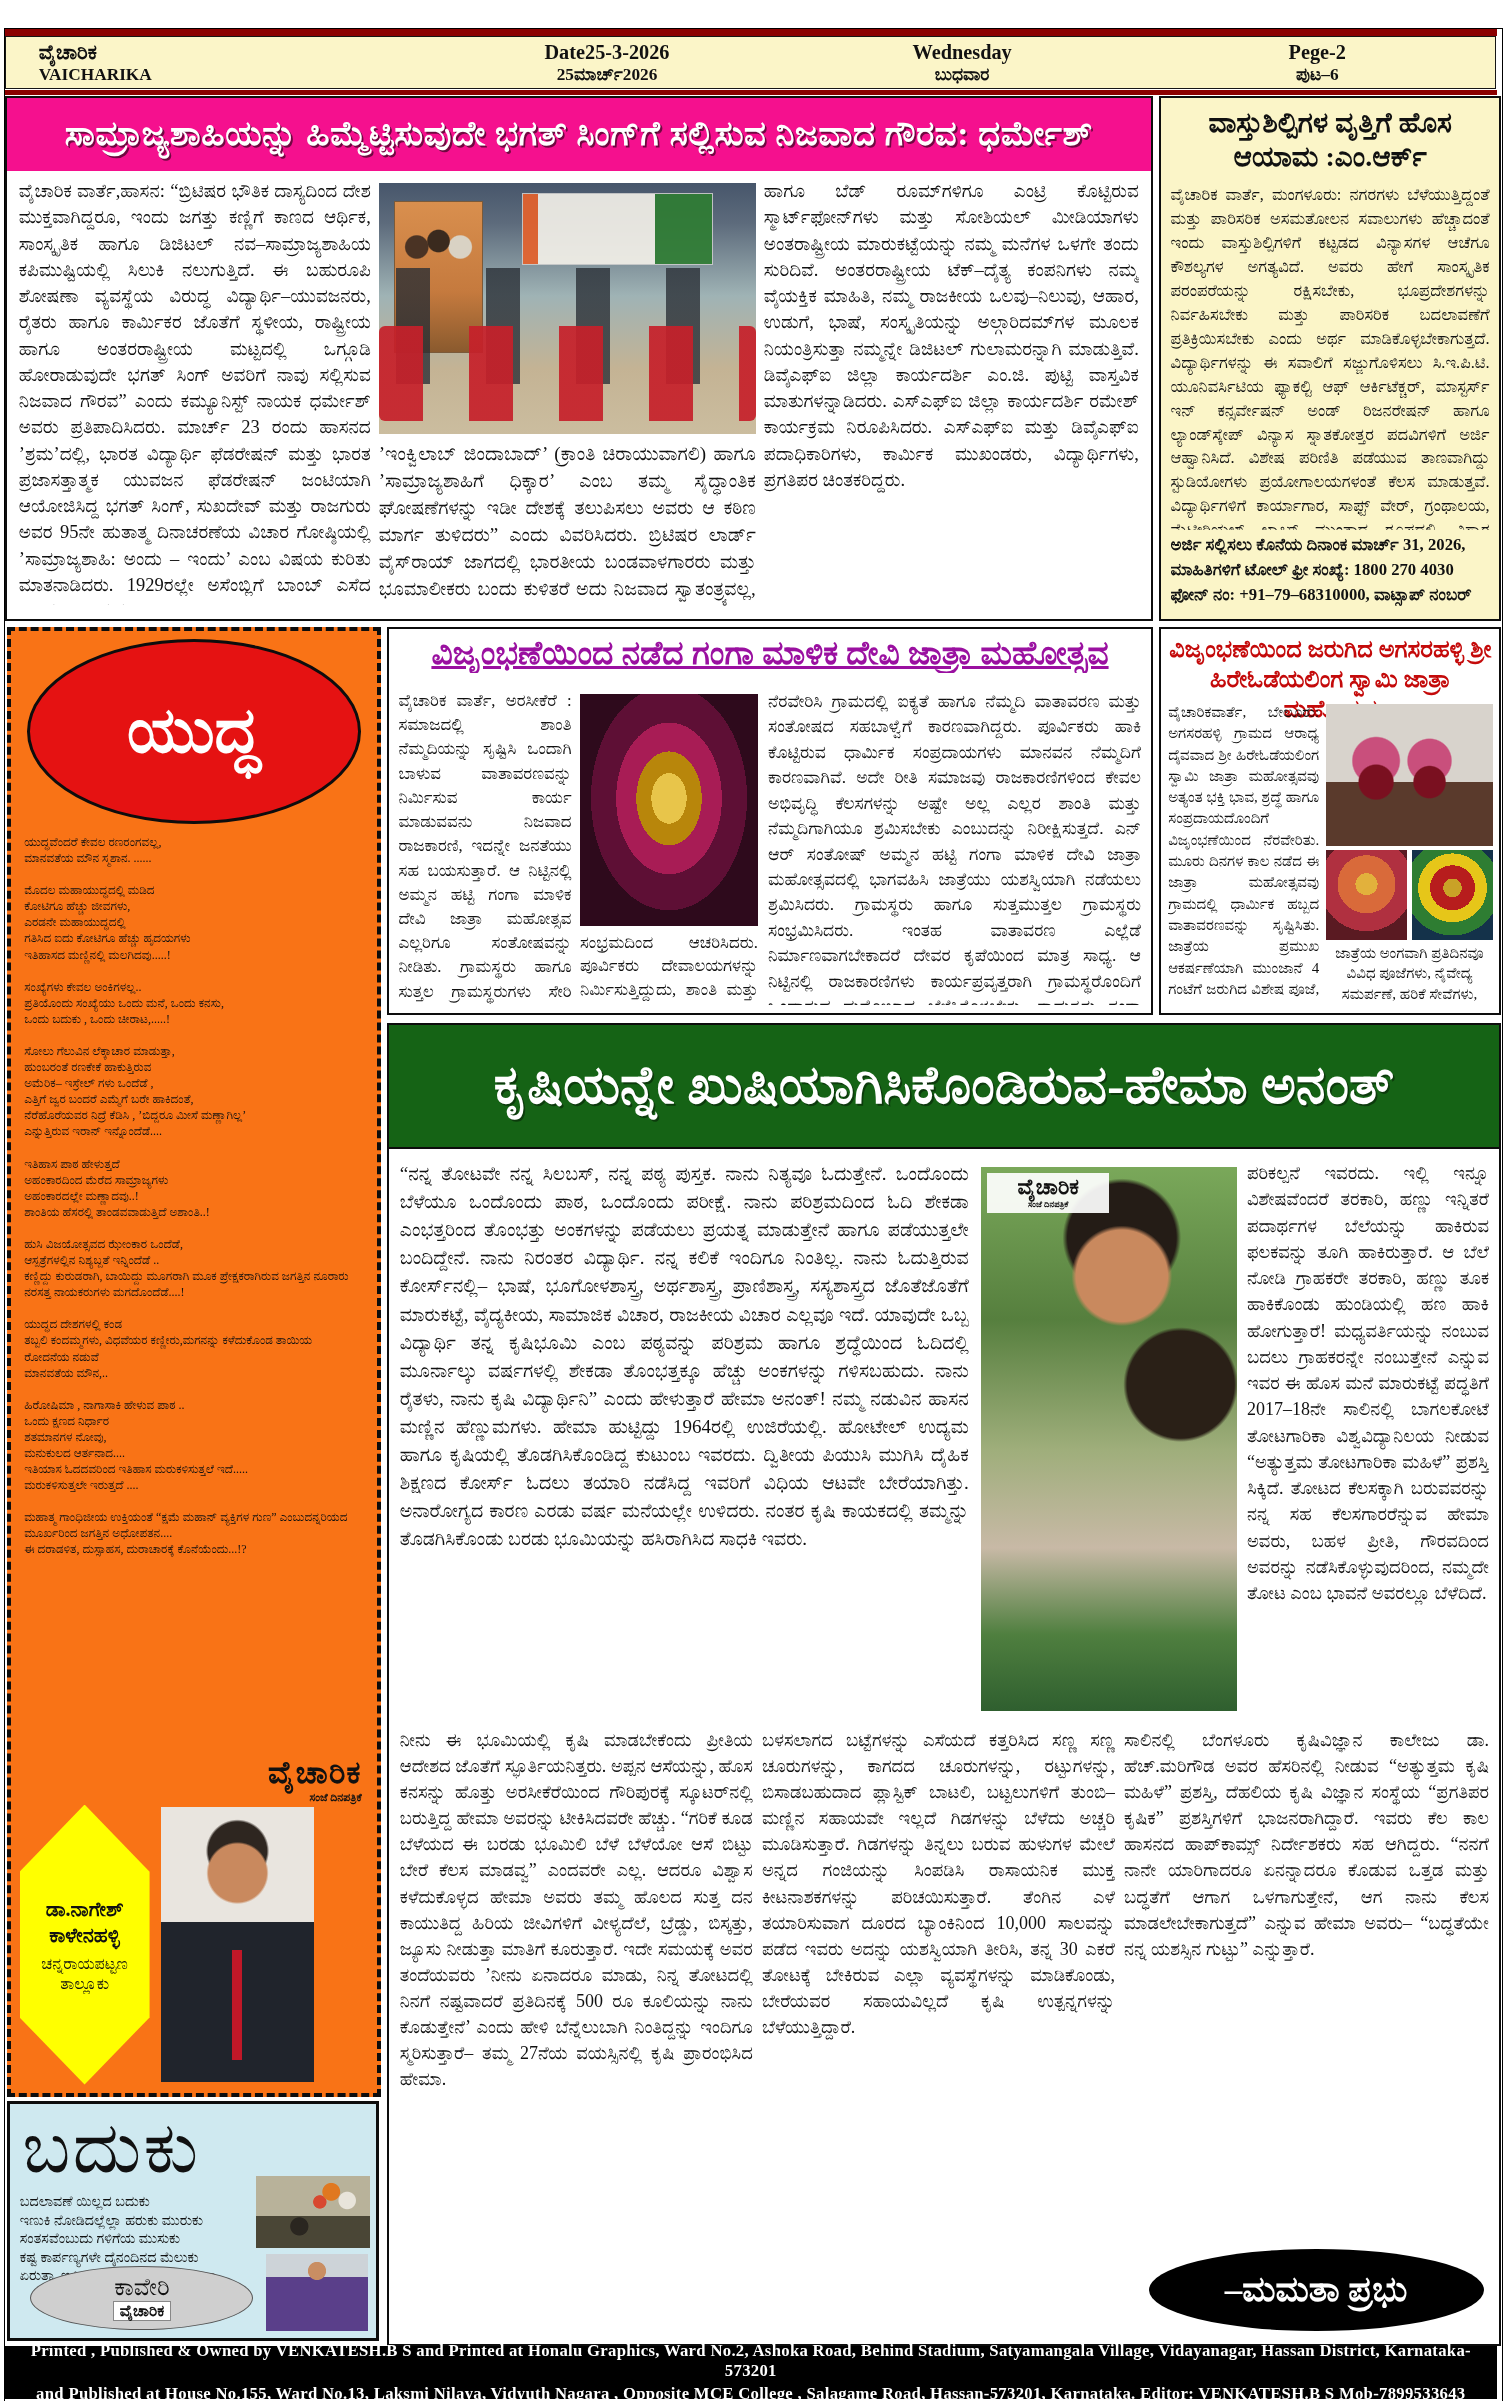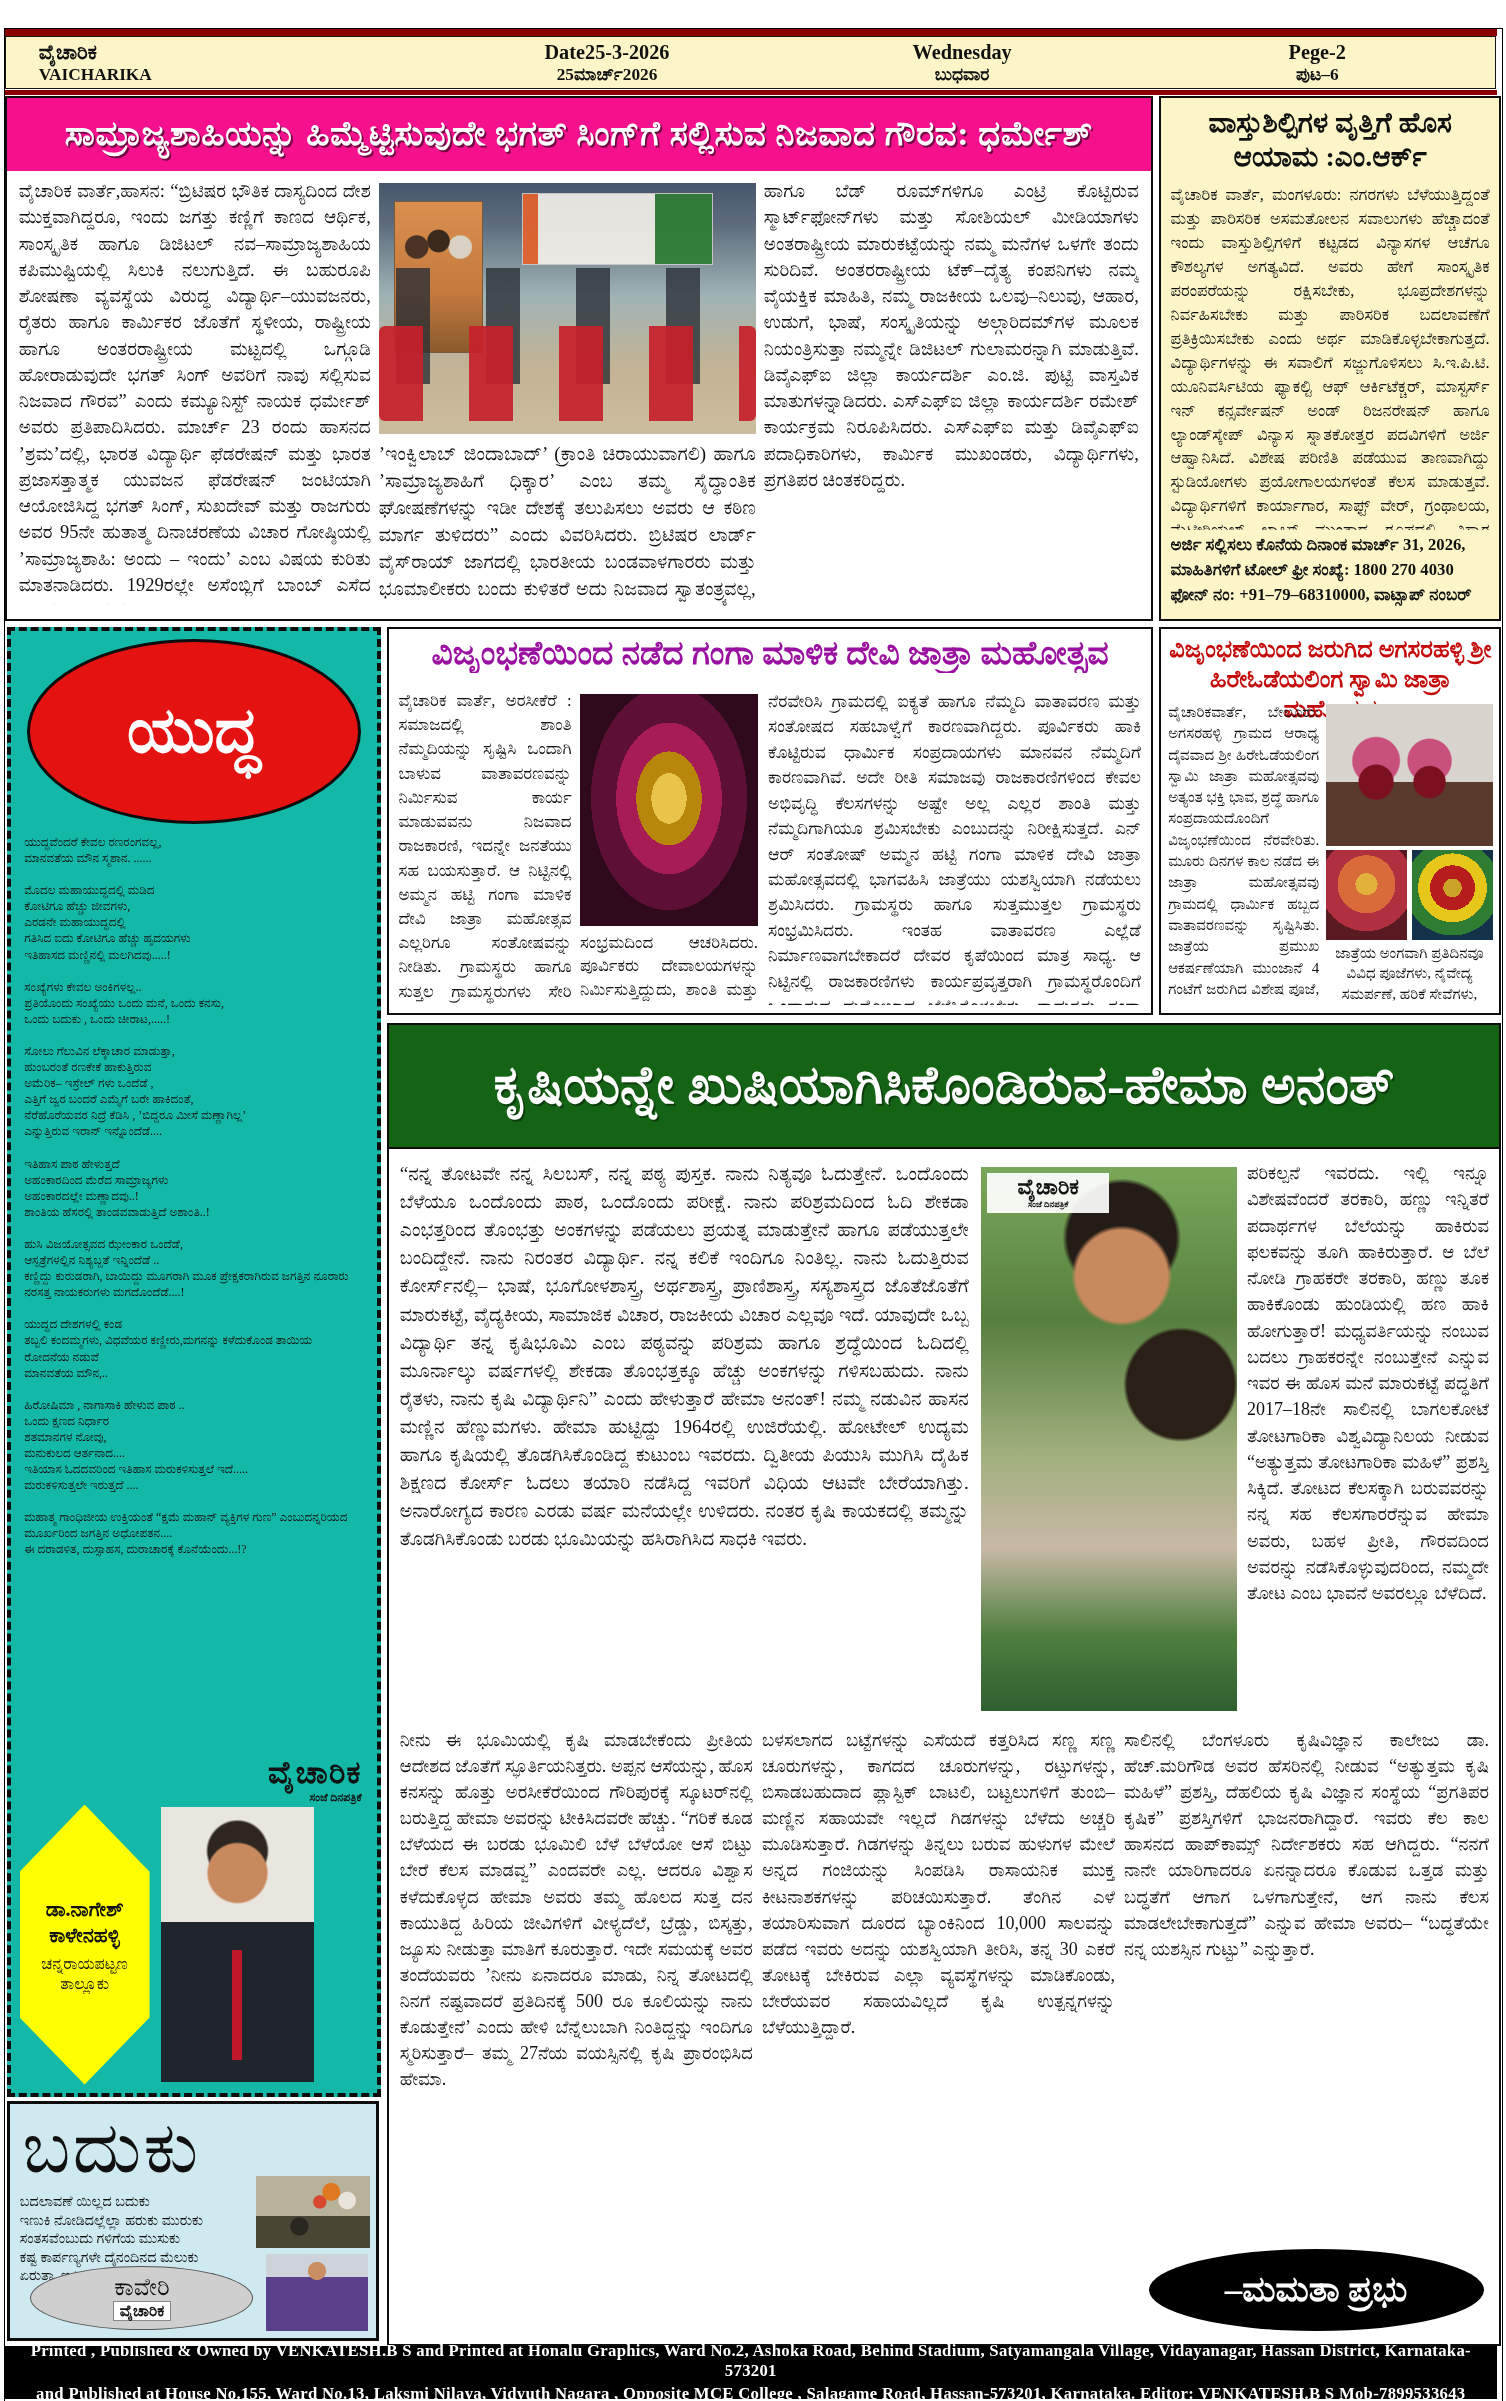--- a/index.html
+++ b/index.html
@@ -44,21 +44,21 @@
   .b-col3{left:757px;top:80px;width:375px;height:427px;font-size:18.5px;line-height:1.42;}
 
   
   .sec-march{left:1159px;top:80px;width:338px;height:521px;border:2.4px solid #0d0d0d;background:#FBF5C8;padding:0;}
   .m-head{left:7.2px;top:8.4px;width:324px;height:71px;font-size:28px;font-weight:bold;text-align:center;line-height:1.2;}
   .m-body{left:9.6px;top:85px;width:319px;height:347px;font-size:16.4px;line-height:1.46;}
   .m-foot{left:9.6px;top:434px;width:319px;height:78px;font-size:16.7px;font-weight:bold;line-height:1.5;}
 
   
   .sec-rail{left:4.8px;top:611px;width:378px;height:1715px;background:#fff;}
-  .rail-dashed{left:2.4px;top:0;width:366px;height:1462px;border:4.2px dashed #0d0d0d;background:#14b8a6;}
+  .rail-dashed{left:2.4px;top:0;width:366px;height:1462px;border:4.2px dashed #0d0d0d;background:#f97316;}
   .oval-yuddha{left:15.5px;top:8.4px;width:328px;height:179px;background:#E51212;border:3.6px solid #0d0d0d;
      border-radius:50%;display:flex;align-items:center;justify-content:center;}
   .oval-yuddha span{color:#fff;font-size:63px;font-weight:bold;}
   .poem-y{left:13px;top:203px;width:335px;height:1172px;font-size:12px;line-height:1.34;}
   .rail-logo{right:15.5px;top:1124px;text-align:right;}
   .rail-logo .lg{font-size:31px;font-weight:bold;letter-spacing:1.2px;}
   .rail-logo .lgs{font-size:10.8px;font-weight:bold;}
   .author-row{left:8.4px;bottom:8.4px;width:349px;height:280px;}
   .hex{left:0;top:0;width:130px;height:280px;background:#FFFF00;
      clip-path:polygon(50% 0,100% 24%,100% 76%,50% 100%,0 76%,0 24%);
@@ -83,21 +83,21 @@
   .photo-saree{right:8.4px;bottom:7.2px;width:102px;height:77px;
      background:radial-gradient(circle at 50% 22%,#c98e63 0 11%,transparent 12%),
                 linear-gradient(180deg,#cdd3d8 0 30%,#5a3f8a 30% 100%);}
   .oval-kaveri{left:20.3px;bottom:8.4px;width:221px;height:62px;background:#cfcfcf;border:1.8px solid #555;
      border-radius:50%;display:flex;flex-direction:column;align-items:center;justify-content:center;}
   .oval-kaveri .kv{font-size:24px;font-weight:normal;}
   .oval-kaveri .kvl{font-size:15.5px;font-weight:bold;background:#fff;padding:0 6px;border:0.6px solid #888;}
 
   
   .sec-ganga{left:387px;top:611px;width:762px;height:384px;border:2.4px solid #0d0d0d;background:#fff;}
-  .g-head{left:0;top:6px;width:100%;text-align:center;font-size:33px;font-weight:bold;color:#9A10A0;}
+  .g-head{left:0;top:6px;width:100%;text-align:center;font-size:33px;font-weight:bold;color:#9A10A0;text-decoration:underline;}
   .g-col1{left:9.6px;top:60px;width:173px;height:316px;font-size:16.7px;line-height:1.45;}
   .g-img{left:191px;top:65px;width:178px;height:232px;
      background:radial-gradient(ellipse at 50% 45%,#e8c54a 0 14%,#b8860b 14% 26%,#a81c55 26% 42%,#5e0f35 42% 62%,#2e0a1c 62% 100%);}
   .g-imgcap{left:191px;top:302px;width:178px;height:73px;font-size:16.7px;line-height:1.4;}
   .g-col3{left:379px;top:60px;width:373px;height:316px;font-size:17.3px;line-height:1.47;}
 
   
   .sec-agas{left:1159px;top:611px;width:338px;height:384px;border:2.4px solid #0d0d0d;background:#fff;}
   .a-head{left:4.8px;top:4.8px;width:329px;text-align:center;font-size:24px;font-weight:bold;color:#C40A0A;line-height:1.25;}
   .a-body{left:7.2px;top:73px;width:151px;height:301px;font-size:15px;line-height:1.42;}

